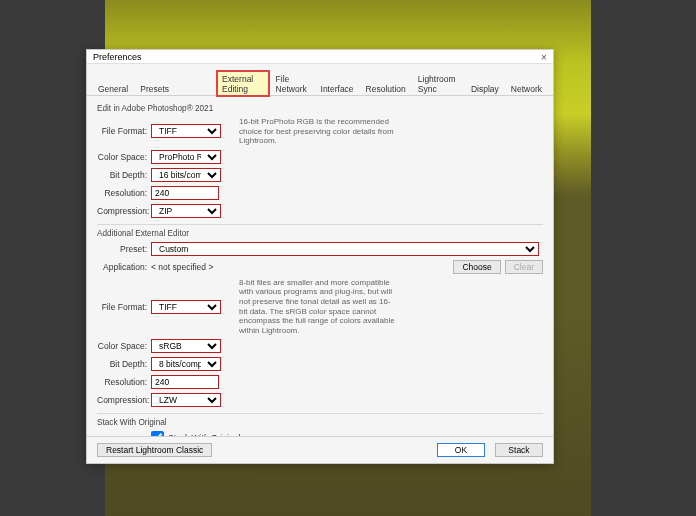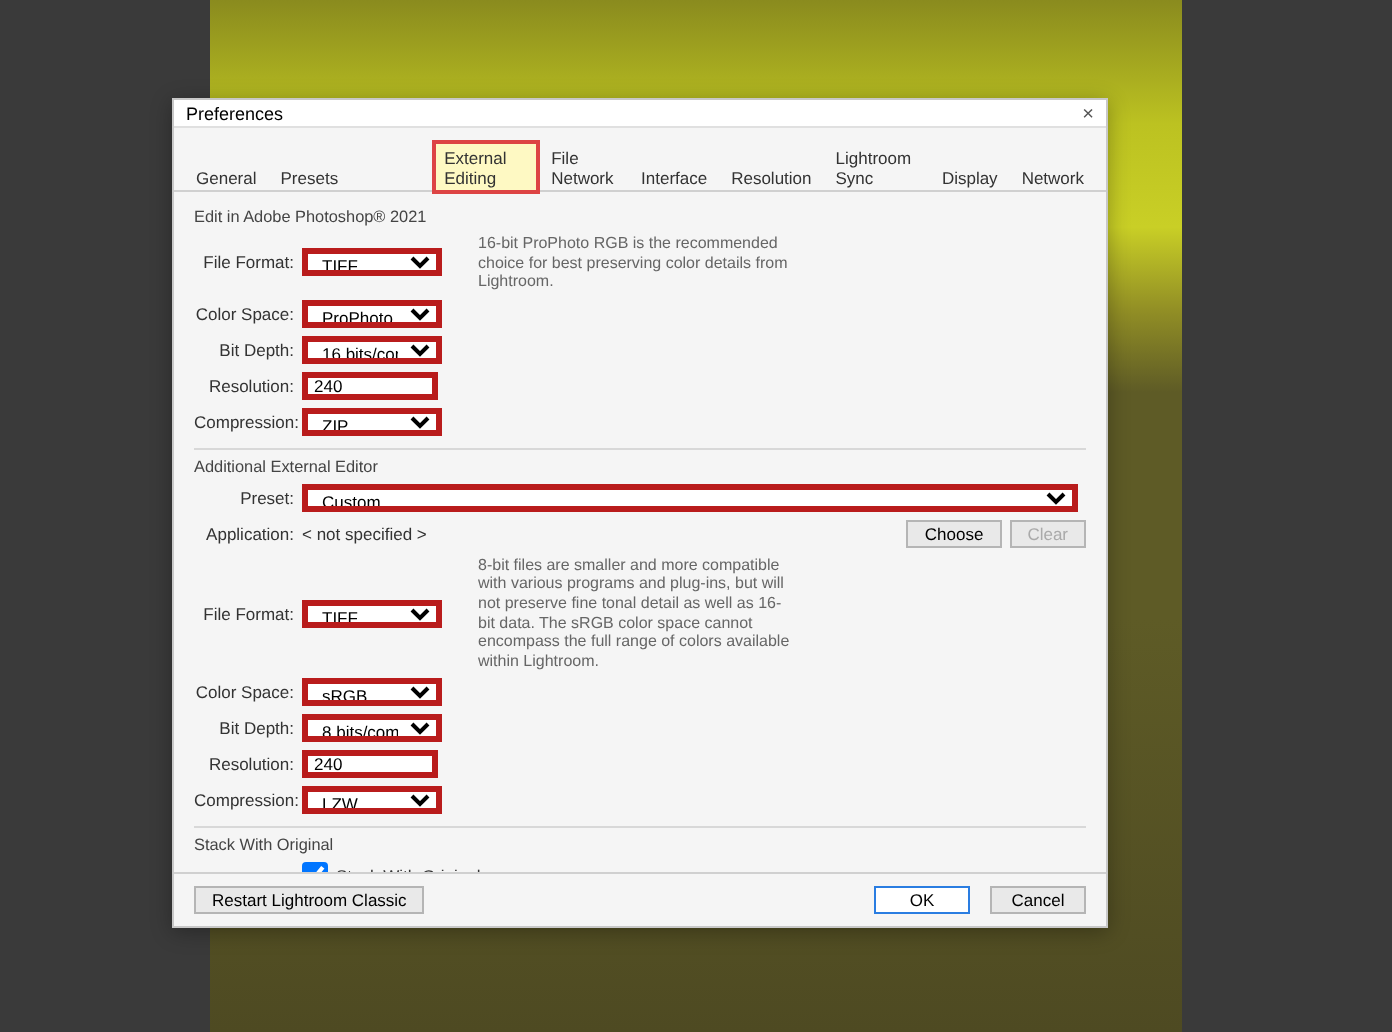--- a/index.html
+++ b/index.html
@@ -89,21 +89,21 @@
   }
   .row-label {
     width: 54px;
     text-align: right;
     padding-right: 4px;
     color: #333;
   }
   select, input[type=text] {
     font-size: 8.5px;
     font-family: inherit;
-    border: 3px solid #b91c1c;
+    border: 1px solid #b91c1c;
     background: #fff;
     height: 14px;
     padding: 0 3px;
   }
   select { appearance: auto; }
   .sel-w { width: 70px; }
   .sel-full { width: 388px; }
   .inp-w { width: 68px; }
   .hint {
     font-size: 8px;
@@ -243,17 +243,17 @@
         <span>Stack With Original</span>
       </label>
     </div>
 
   </div>
 
   <div class="footer">
     <button class="btn">Restart Lightroom Classic</button>
     <div class="right-group">
       <button class="btn btn-default" style="width:48px">OK</button>
-      <button class="btn" style="width:48px">Cancel</button>
+      <button class="btn" style="width:48px">Stack</button>
     </div>
   </div>
 
 </div>
 
 </body></html>

